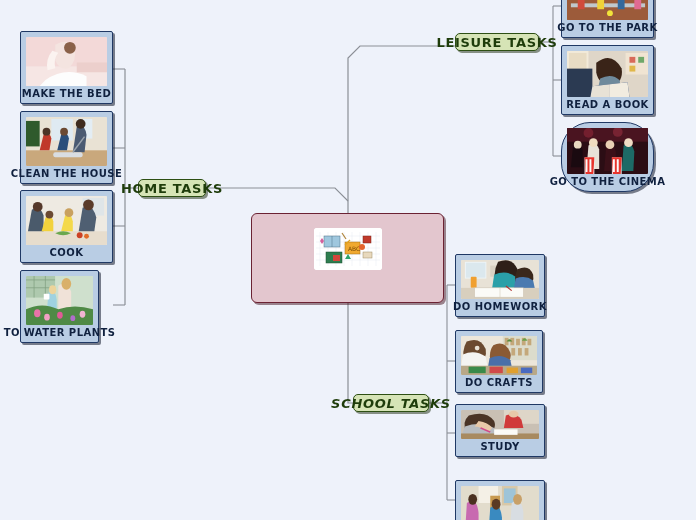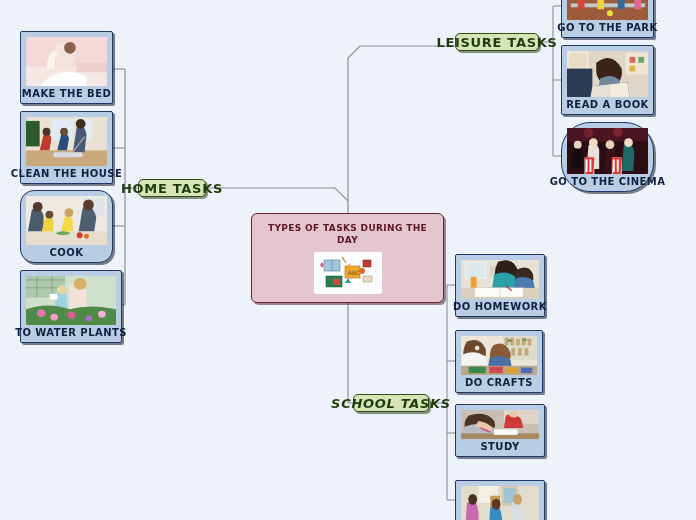--- a/index.html
+++ b/index.html
@@ -151,21 +151,20 @@
       <path d="M447,285 L447,500"></path>
       <path d="M429,403 L447,403"></path>
       <path d="M447,285 L455,285"></path>
       <path d="M447,361 L455,361"></path>
       <path d="M447,433 L455,433"></path>
       <path d="M447,500 L455,500"></path>
     </g>
   </svg>
 
   <div id="central">
-    <div class="title">TYPES OF TASKS DURING THE DAY</div>
     <div class="cimg">
       <svg viewBox="0 0 68 42">
         <rect width="68" height="42" fill="#ffffff"></rect>
         <g stroke="#dfe6ee" stroke-width=".4">
           <path d="M6 4 V38 M14 4 V38 M22 4 V38 M30 4 V38 M38 4 V38 M46 4 V38 M54 4 V38 M62 4 V38"></path>
           <path d="M2 8 H66 M2 14 H66 M2 20 H66 M2 26 H66 M2 32 H66"></path>
         </g>
         <g>
           <rect x="10" y="8" width="16" height="11" fill="#9fc7de" stroke="#4d6f85" stroke-width=".5"></rect>
           <path d="M18 8 V19" stroke="#4d6f85" stroke-width=".5"></path>
@@ -226,21 +225,21 @@
         <circle cx="39" cy="15" r="4" fill="#6b4a33"></circle>
         <path d="M52 10 Q60 6 62 18 L60 36 L48 36 Z" fill="#4a5a72"></path>
         <circle cx="56" cy="7" r="5" fill="#3f2c1f"></circle>
         <rect x="28" y="36" width="30" height="5" rx="2" fill="#d9dde2"></rect>
         <path d="M60 20 L48 36" stroke="#9aa3ad" stroke-width="1.5" fill="none"></path>
       </svg>
     </div>
     <div class="caption">CLEAN THE HOUSE</div>
   </div>
 
-  <div class="leaf" style="left:20px;top:190px;width:93px;height:73px;border-radius:14px;">
+  <div class="leaf" style="left:20px;top:190px;width:93px;height:73px;">
     <div class="thumb">
       <svg viewBox="0 0 83 50" preserveAspectRatio="none">
         <rect width="83" height="50" fill="#eeeae2"></rect>
         <rect x="58" y="2" width="22" height="18" fill="#dfe5e8"></rect>
         <rect y="36" width="83" height="14" fill="#e7ddcd"></rect>
         <path d="M6 14 Q14 8 18 20 L18 36 L2 36 Z" fill="#4a5a6b"></path>
         <circle cx="12" cy="11" r="5" fill="#54382a"></circle>
         <path d="M20 22 Q26 18 28 26 L28 36 L16 36 Z" fill="#f2d23c"></path>
         <circle cx="24" cy="19" r="4" fill="#6b4a33"></circle>
         <path d="M40 20 Q46 16 48 26 L48 36 L36 36 Z" fill="#f4d94a"></path>
@@ -248,21 +247,21 @@
         <path d="M58 12 Q68 6 72 22 L70 36 L54 36 Z" fill="#4f5f72"></path>
         <circle cx="64" cy="9" r="5.5" fill="#5a3b2a"></circle>
         <path d="M30 38 q8 -4 16 0 q-8 4 -16 0" fill="#6aa84f"></path>
         <circle cx="55" cy="40" r="3" fill="#cc4125"></circle>
         <circle cx="62" cy="41" r="2.5" fill="#e06c2a"></circle>
       </svg>
     </div>
     <div class="caption">COOK</div>
   </div>
 
-  <div class="leaf" style="left:20px;top:270px;width:102px;height:73px;">
+  <div class="leaf" style="left:20px;top:270px;width:79px;height:73px;">
     <div class="thumb">
       <svg viewBox="0 0 83 50" preserveAspectRatio="none">
         <rect width="83" height="50" fill="#cfe0cd"></rect>
         <rect x="0" y="0" width="36" height="22" fill="#aec9ae"></rect>
         <path d="M0 4 H36 M0 12 H36 M10 0 V22 M24 0 V22" stroke="#7f9e80" stroke-width=".8" fill="none"></path>
         <path d="M40 10 Q50 4 56 16 L56 34 L40 34 Z" fill="#f0e2d8"></path>
         <circle cx="50" cy="8" r="6" fill="#d9b06a"></circle>
         <path d="M28 16 Q36 12 38 24 L38 34 L26 34 Z" fill="#9fd2e0"></path>
         <circle cx="33" cy="14" r="4.5" fill="#ecd49b"></circle>
         <rect x="22" y="18" width="7" height="6" rx="1" fill="#ffffff"></rect>

